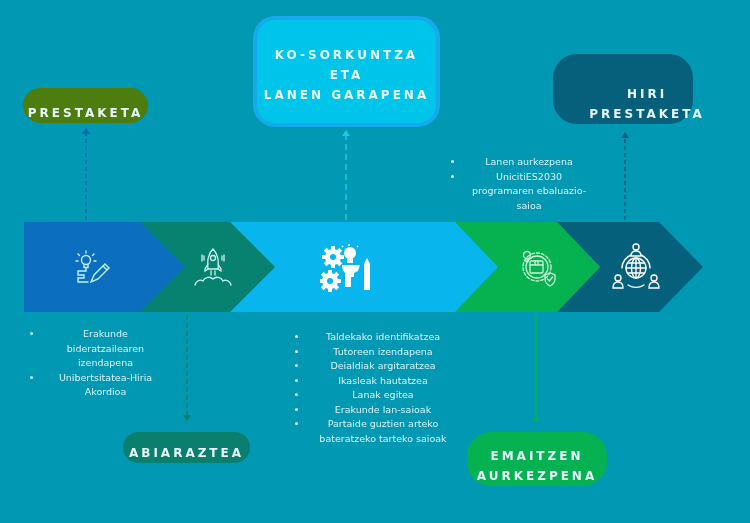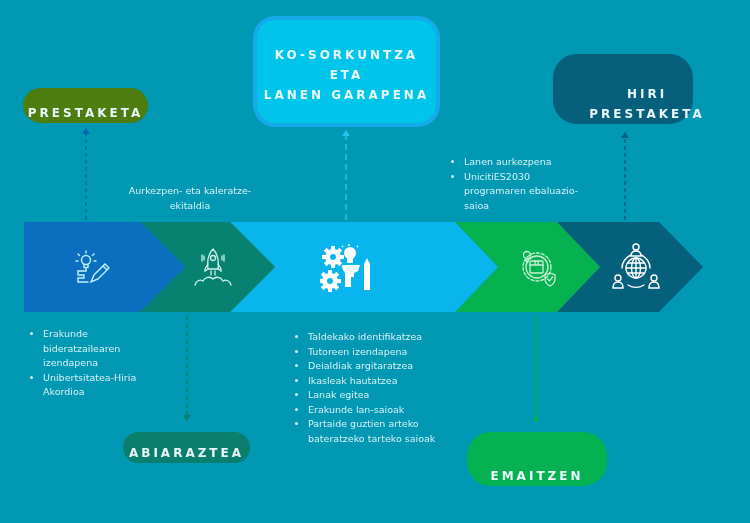--- a/index.html
+++ b/index.html
@@ -46,20 +46,21 @@
       left: 467px; top: 432px; width: 140px; height: 54px;
       background: #06b152; border-radius: 24px;
       font-size: 12px; line-height: 20px;
     }
     .notes {
       position: absolute;
       color: #d8f4f7;
       font-family: "DejaVu Sans", sans-serif;
       font-size: 9.5px;
       line-height: 14.5px;
+      text-align: center;
     }
     .notes ul { margin: 0; padding: 0 0 0 15px; }
     .notes li { margin: 0; padding: 0; }
     .notes-prestaketa { left: 28px; top: 327px; width: 140px; }
     .notes-abiaraztea { left: 115px; top: 184px; width: 150px; text-align: center; }
     .notes-kosorkuntza { left: 293px; top: 330px; width: 165px; }
     .notes-emaitzen { left: 449px; top: 155px; width: 145px; }
     svg { position: absolute; left: 0; top: 0; }
     .icon { position: absolute; }
   </style>
@@ -186,26 +187,24 @@
     </div>
   </div>
 
   <div class="box box-abiaraztea">
     <span>ABIARAZTEA</span>
   </div>
 
   <div class="box box-emaitzen">
     <div>
       <span>EMAITZEN</span>
+      <span>AURKEZPENA</span>
     </div>
   </div>
 
-  <div class="notes notes-abiaraztea">
-    <span>Aurkezpen- eta kaleratze-ekitaldia</span>
-  </div>
 
   <div class="notes notes-prestaketa">
     <ul>
       <li>Erakunde bideratzailearen izendapena</li>
       <li>Unibertsitatea-Hiria Akordioa</li>
     </ul>
   </div>
 
   <div class="notes notes-kosorkuntza">
     <ul>

